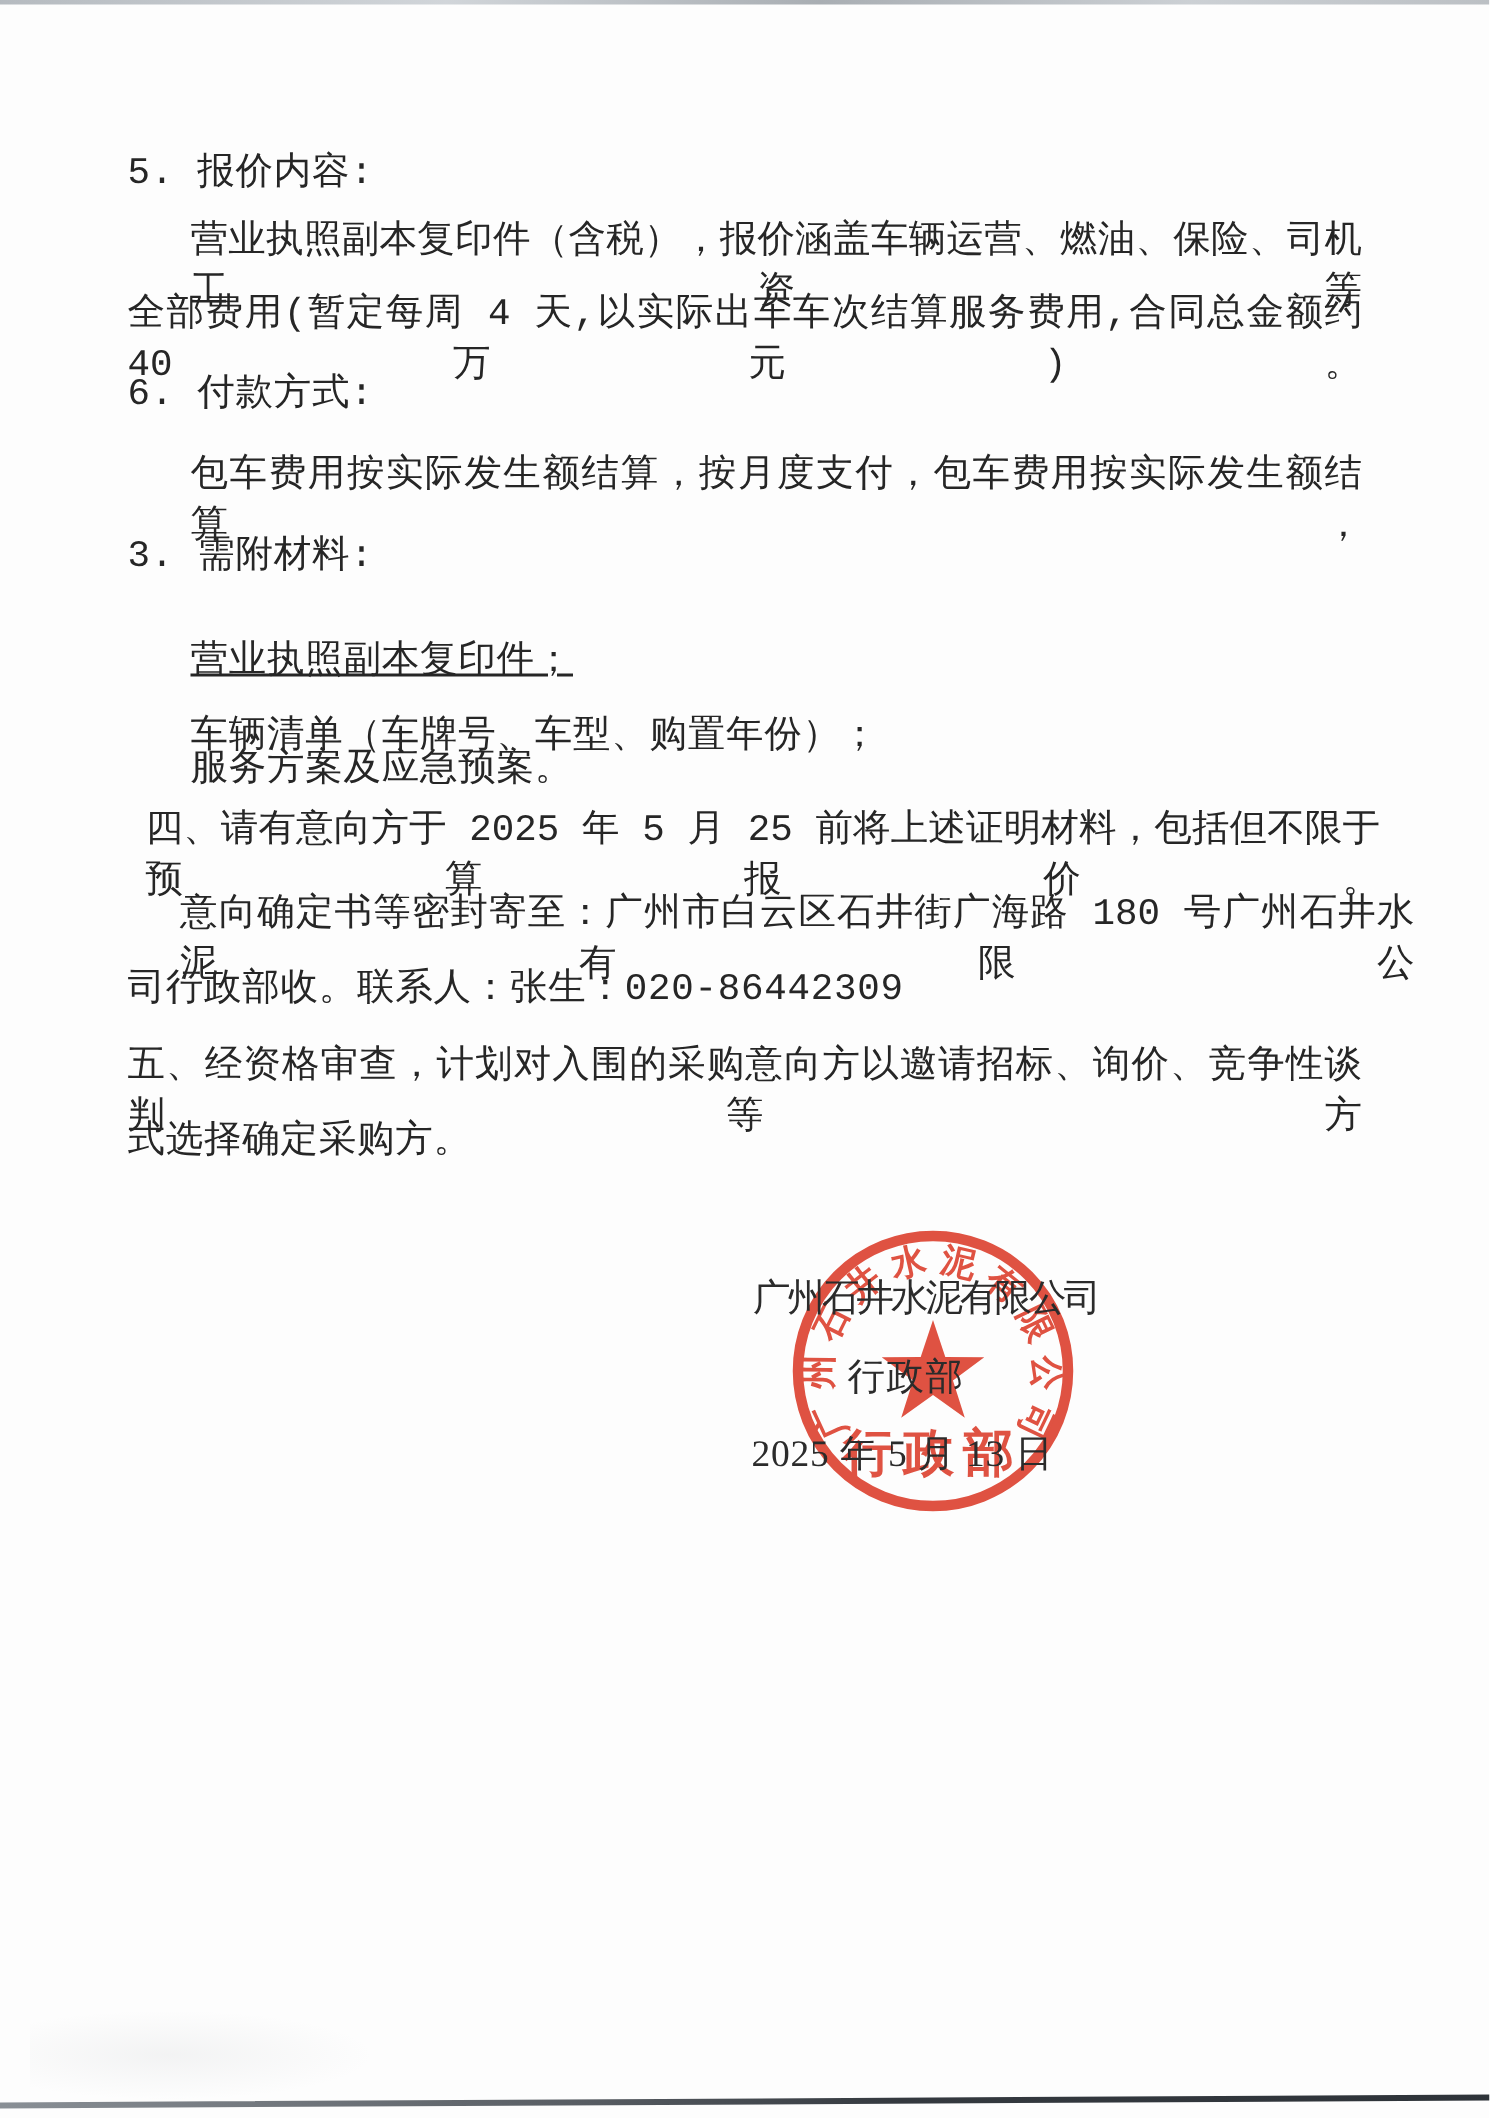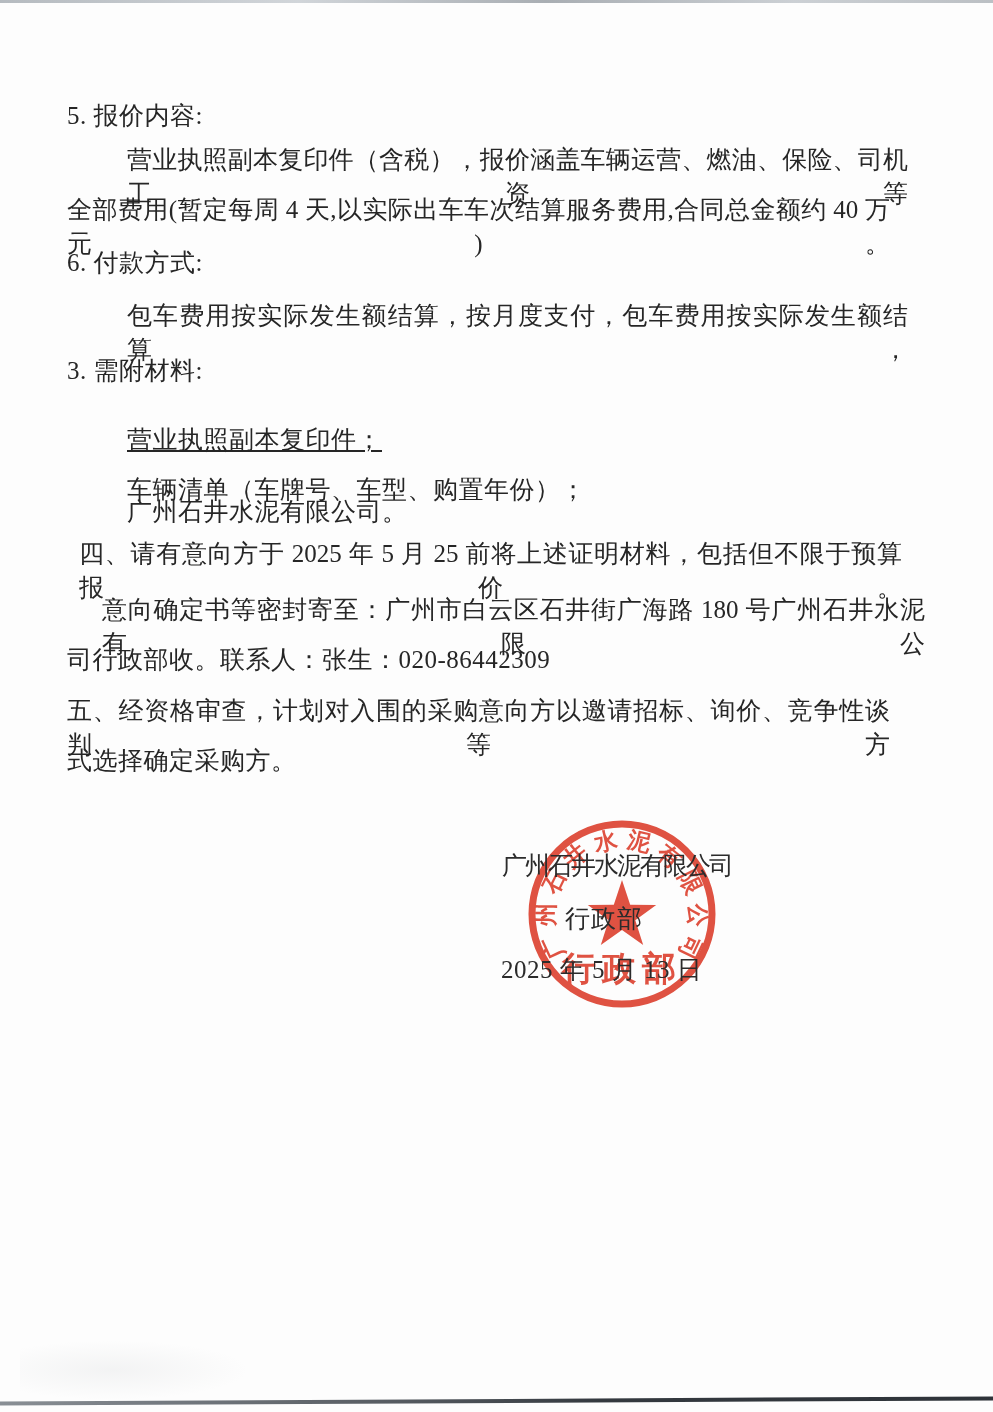--- a/index.html
+++ b/index.html
@@ -39,21 +39,21 @@
   }
   
   .line {
     position: absolute;
     font-size: 25px;
     line-height: 34px;
     color: #262626;
     letter-spacing: 0.5px;
     white-space: pre;
   }
-  .l-margin { left: 67px; }
+  .l-margin { left: 85px; font-family: Liberation Mono, monospace; }
   .l-indent { left: 127px; }
   .fill {
     white-space: normal;
     text-align: justify;
     text-align-last: justify;
     letter-spacing: normal;
   }
   .l-margin.fill { width: 823px; }
   .l-indent.fill { width: 781px; }
   
@@ -86,21 +86,21 @@
   <div class="scan-edge-top"></div>
 
   <div class="line l-margin" style="top: 99px;">5. 报价内容:</div>
   <div class="line l-indent fill" style="top: 143px;">营业执照副本复印件（含税），报价涵盖车辆运营、燃油、保险、司机工资等</div>
   <div class="line l-margin fill" style="top: 193px;">全部费用(暂定每周 4 天,以实际出车车次结算服务费用,合同总金额约 40 万元)。</div>
   <div class="line l-margin" style="top: 246px;">6. 付款方式:</div>
   <div class="line l-indent fill" style="top: 299px;">包车费用按实际发生额结算，按月度支付，包车费用按实际发生额结算，</div>
   <div class="line l-margin" style="top: 354px;">3. 需附材料:</div>
   <div class="line l-indent" style="top: 423px; text-decoration: underline;">营业执照副本复印件；</div>
   <div class="line l-indent" style="top: 473px;">车辆清单（车牌号、车型、购置年份）；</div>
-  <div class="line l-indent" style="top: 495px;">广州石井水泥有限公司。</div>
+  <div class="line l-indent" style="top: 495px;">服务方案及应急预案。</div>
   <div class="line l-margin fill" style="top: 537px; margin-left: 12px;">四、请有意向方于 2025 年 5 月 25 前将上述证明材料，包括但不限于预算报价。</div>
   <div class="line l-margin fill" style="top: 593px; margin-left: 35px;">意向确定书等密封寄至：广州市白云区石井街广海路 180 号广州石井水泥有限公</div>
   <div class="line l-margin" style="top: 643px;">司行政部收。联系人：张生：020-86442309</div>
   <div class="line l-margin fill" style="top: 694px;">五、经资格审查，计划对入围的采购意向方以邀请招标、询价、竞争性谈判等方</div>
   <div class="line l-margin" style="top: 744px;">式选择确定采购方。</div>
 
   <svg class="seal" viewBox="0 0 200 200" xmlns="http://www.w3.org/2000/svg">
     <circle cx="100" cy="100" r="90" fill="none" stroke="#dd3a27" stroke-width="7"></circle>
     <polygon fill="#dd3a27" points="100,66 108.2,90.7 134.2,90.9 113.3,106.3 121.2,131.1 100,116 78.8,131.1 86.7,106.3 65.8,90.9 91.8,90.7"></polygon>
     <defs>

